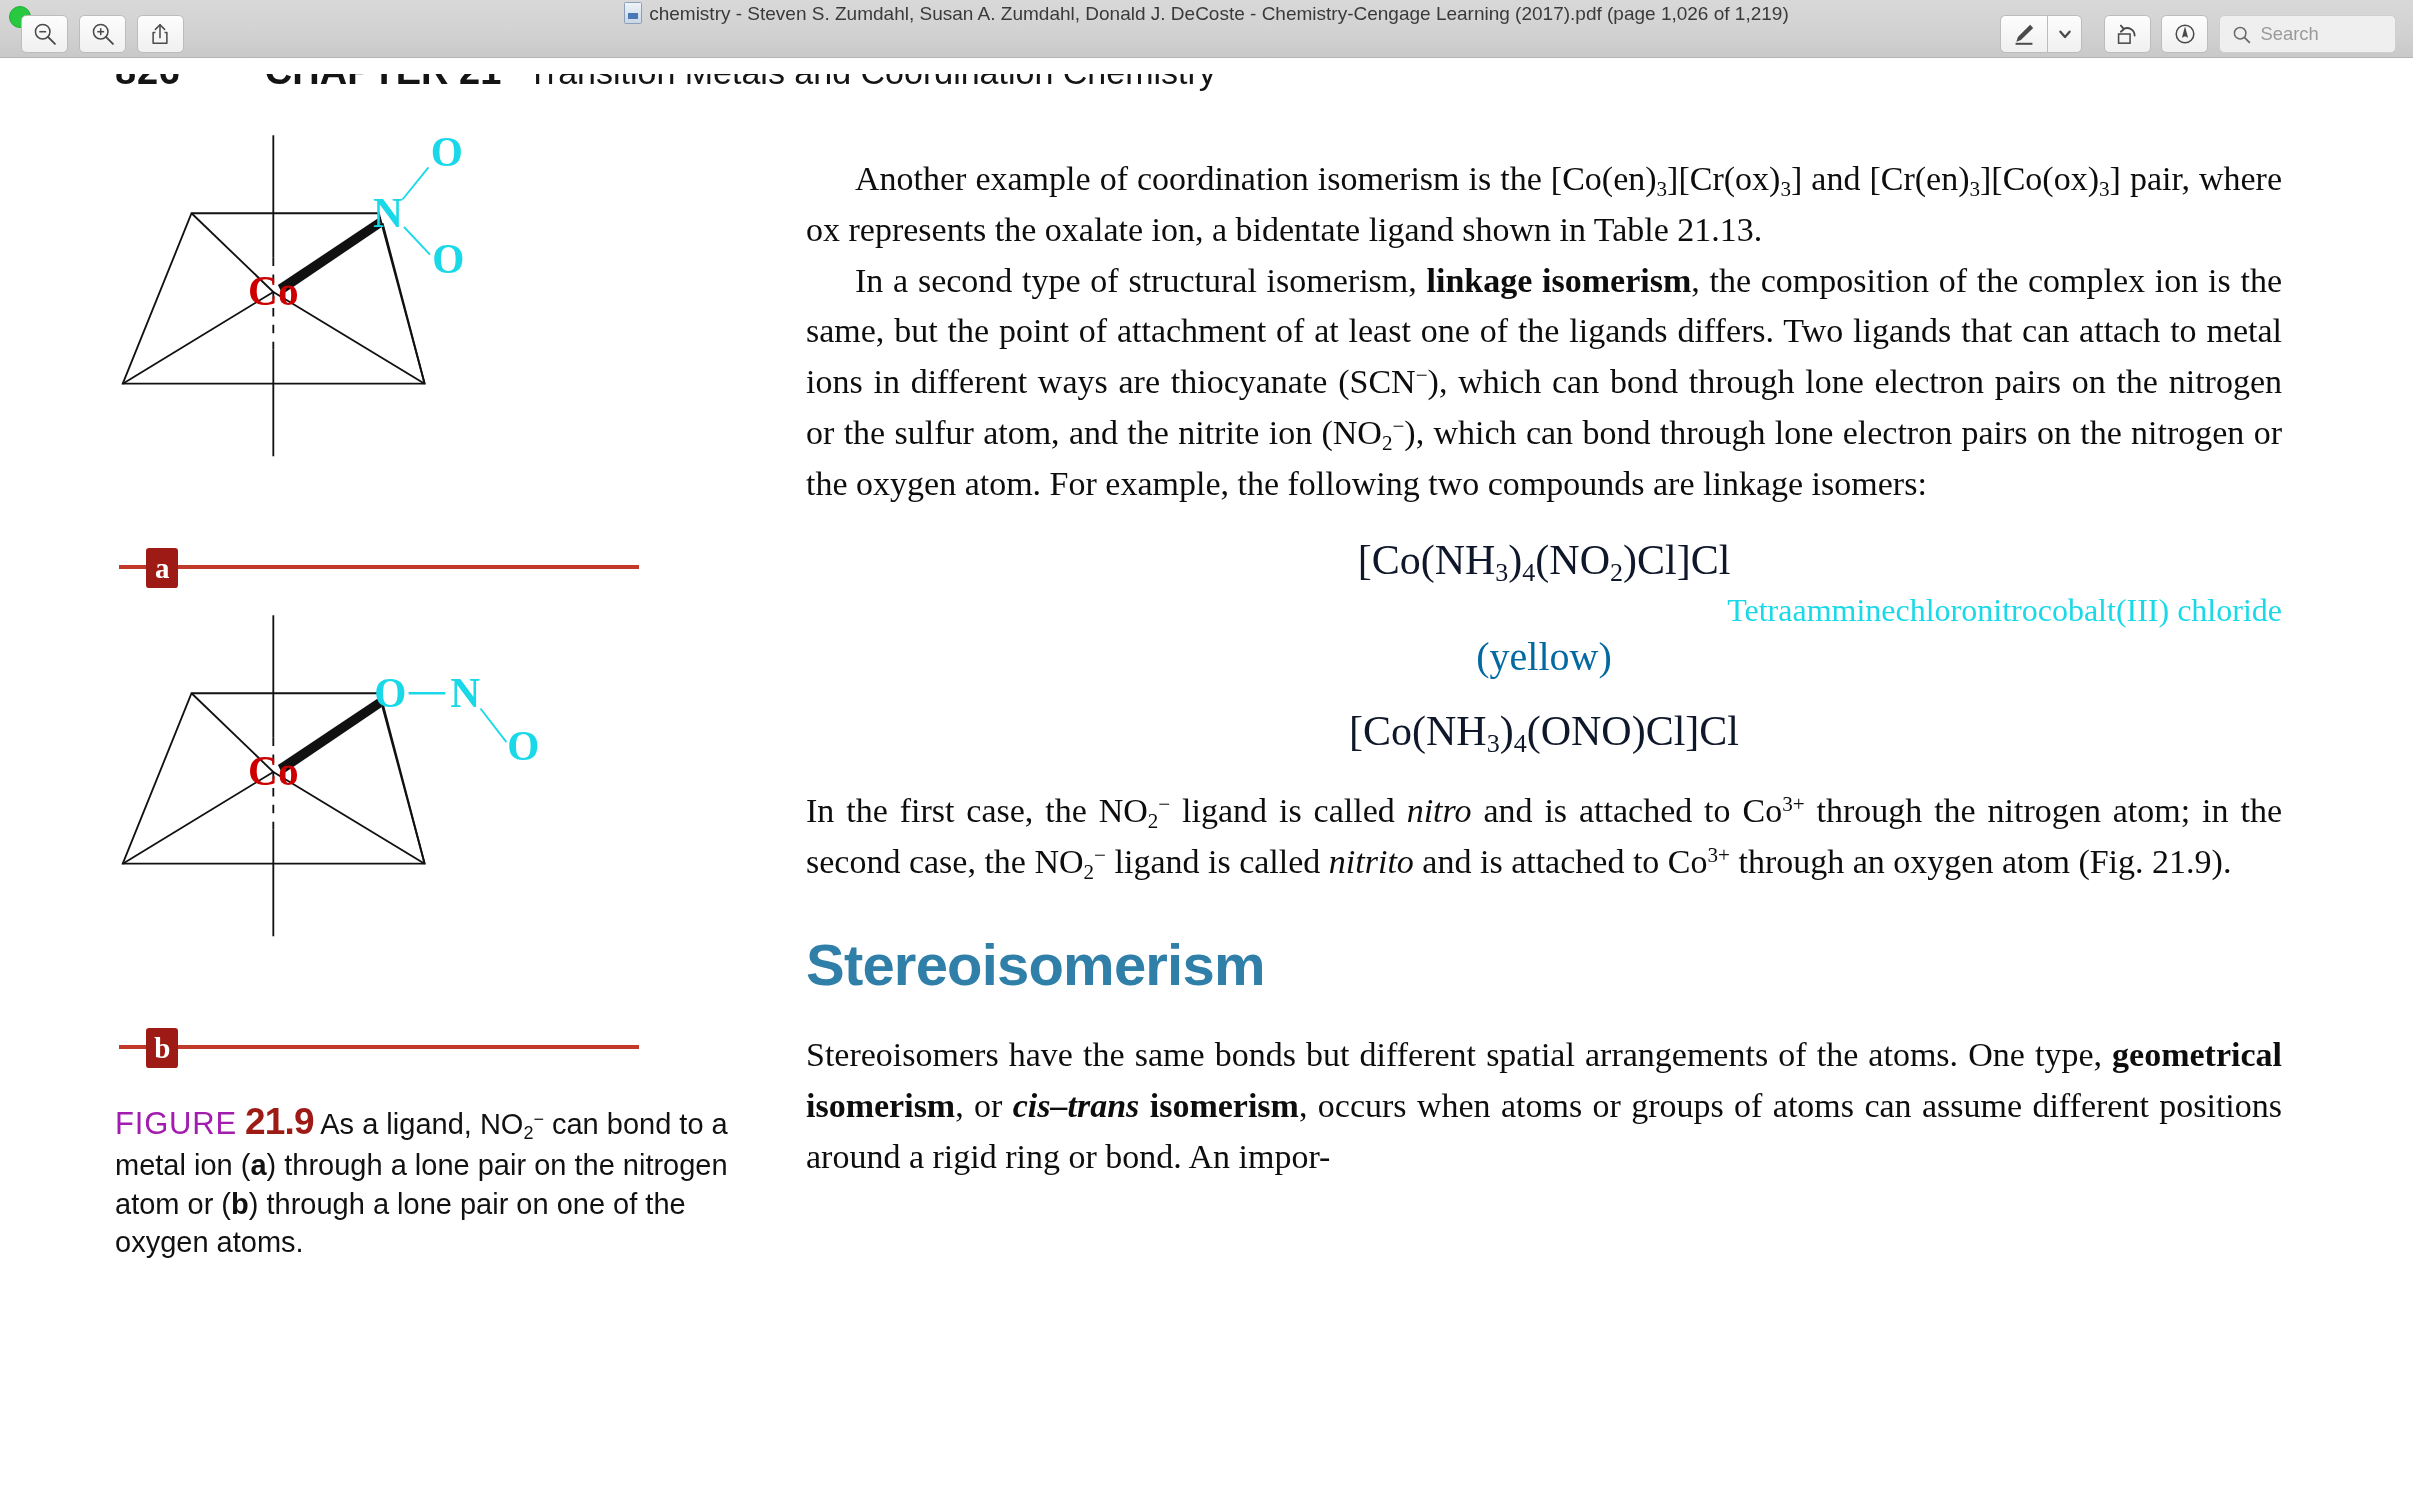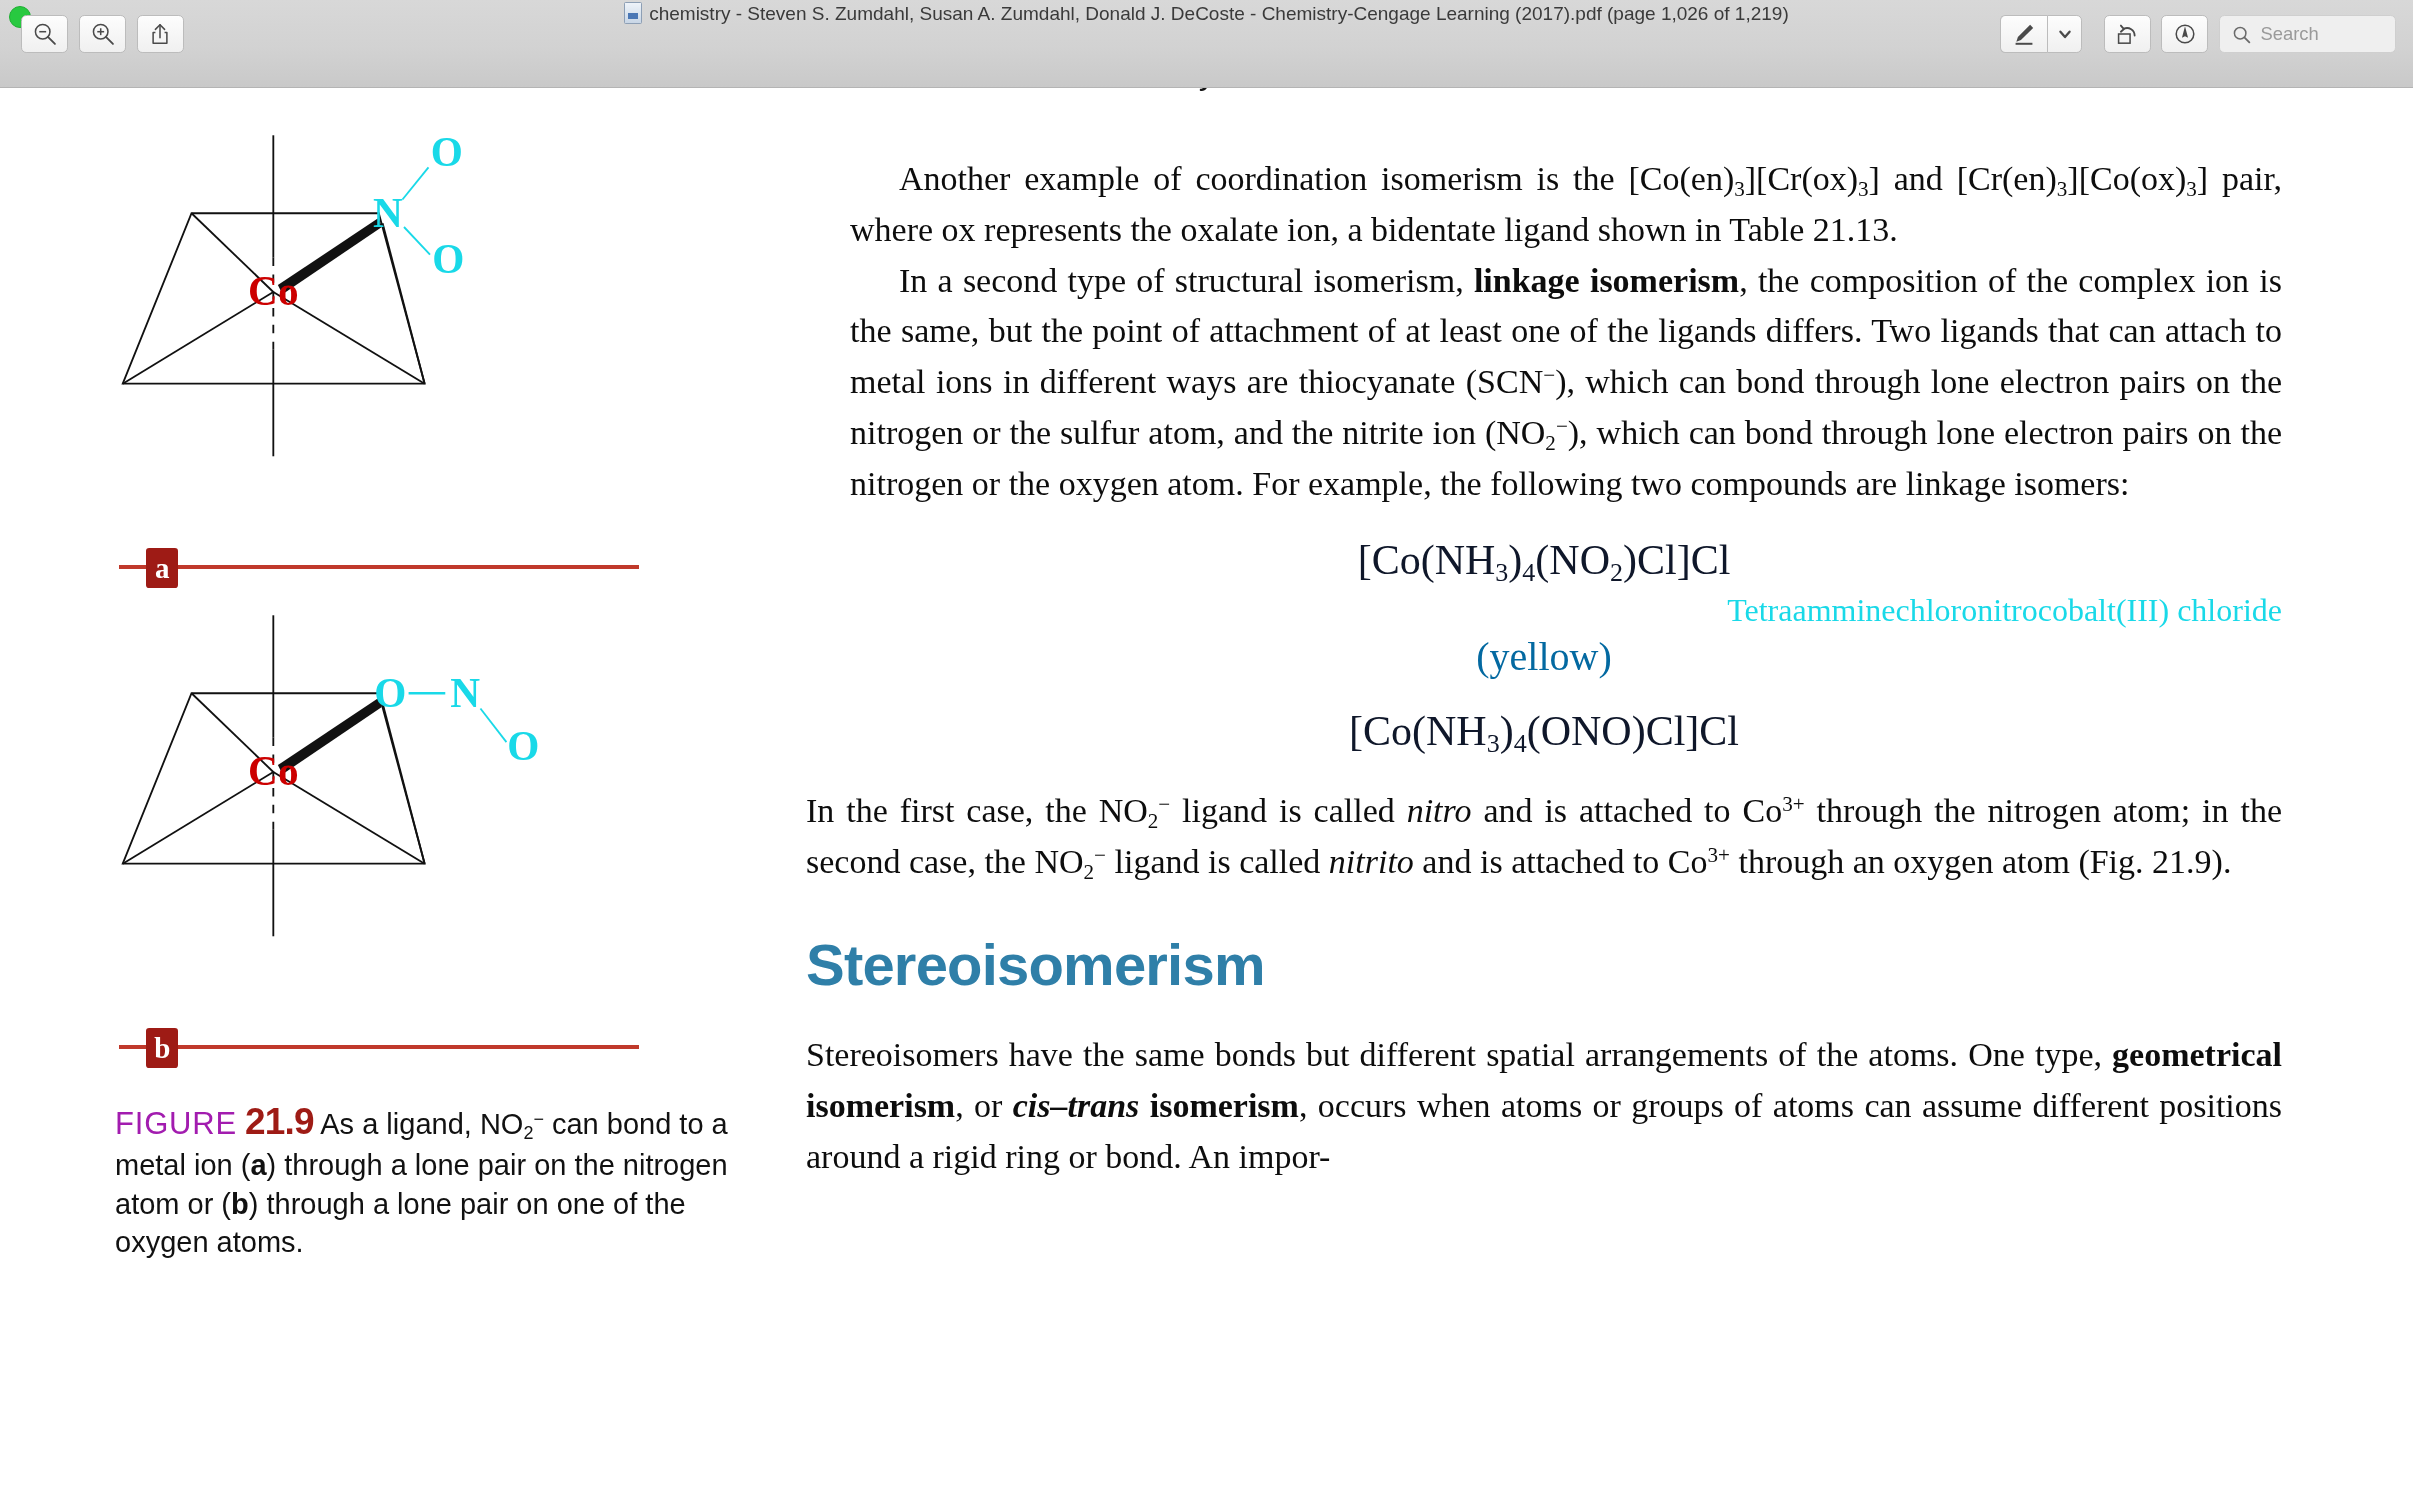--- a/index.html
+++ b/index.html
@@ -13,21 +13,21 @@
     overflow: hidden;
     font-family: "Liberation Serif", serif;
     position: relative;
   }
 
   
   .titlebar {
     position: absolute;
     top: 0; left: 0;
     width: 2413px;
-    height: 88px;
+    height: 58px;
     background: linear-gradient(to bottom, #d8d8d8 0%, #d2d2d2 55%, #c9c9c9 100%);
     border-bottom: 0.8px solid #b4b4b4;
     box-sizing: border-box;
     z-index: 40;
   }
   .traffic-light {
     position: absolute;
     top: 6.1px; left: 9.2px;
     width: 20px; height: 20px;
     border-radius: 50%;
@@ -205,21 +205,21 @@
     color: #0d0d0d;
   }
   .body-p {
     font-family: "Liberation Serif", serif;
     font-size: 34px;
     line-height: 1.49;
     text-align: justify;
     text-justify: inter-word;
     margin: 0;
   }
-  .body-p.indent { text-indent: 49px; margin-left: 44px; }
+  .body-p.indent { text-indent: 49px; }
 
   .formula-block { text-align: center; }
   .formula {
     font-family: "Liberation Serif", serif;
     font-size: 42px;
     color: #0f172a;
     line-height: 1.25;
   }
   .iupac-name {
     font-family: "Liberation Serif", serif;

